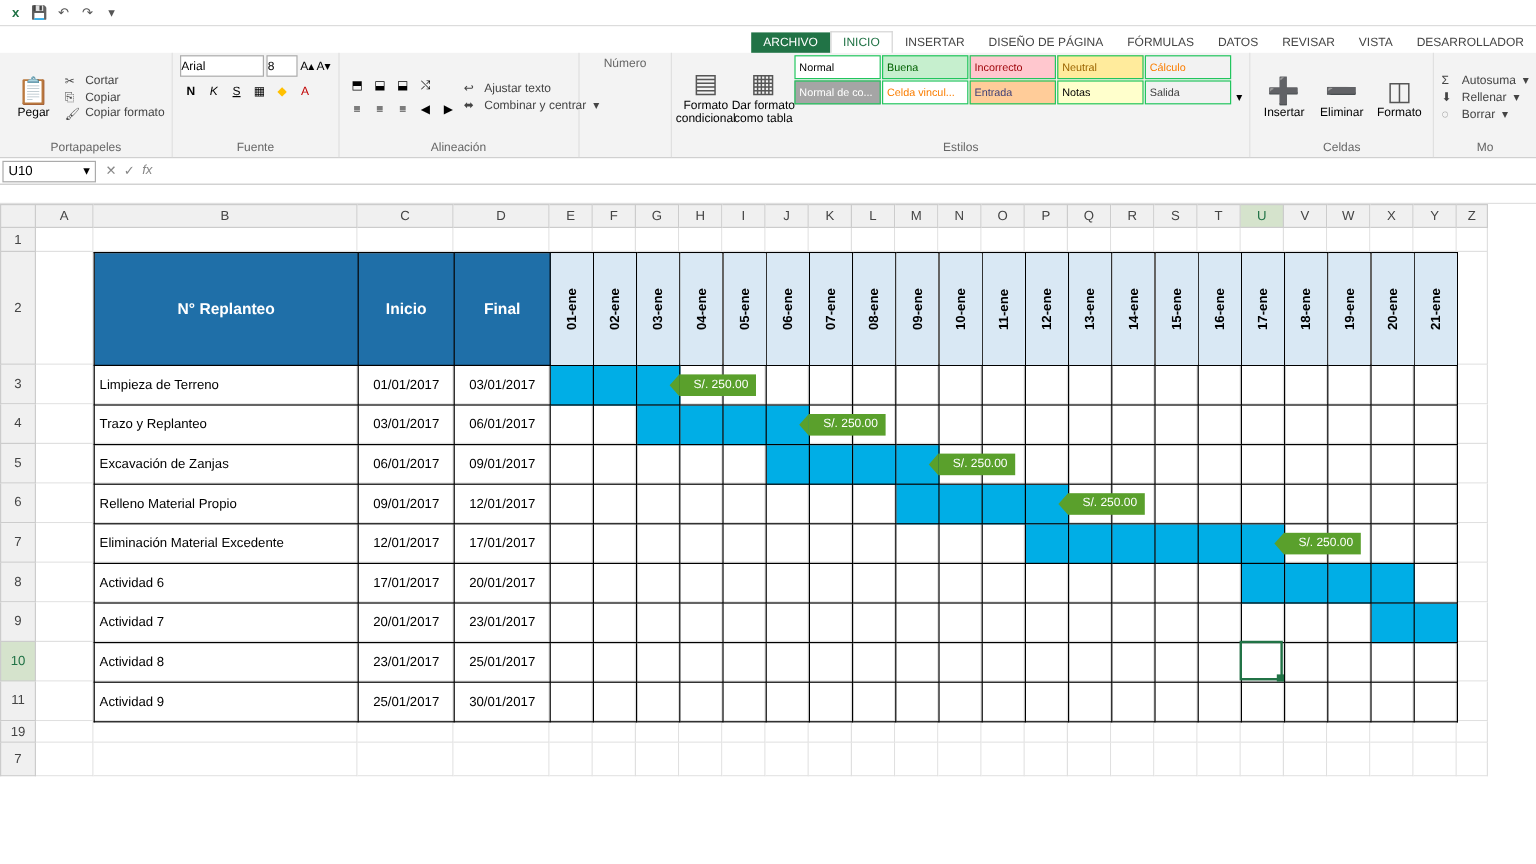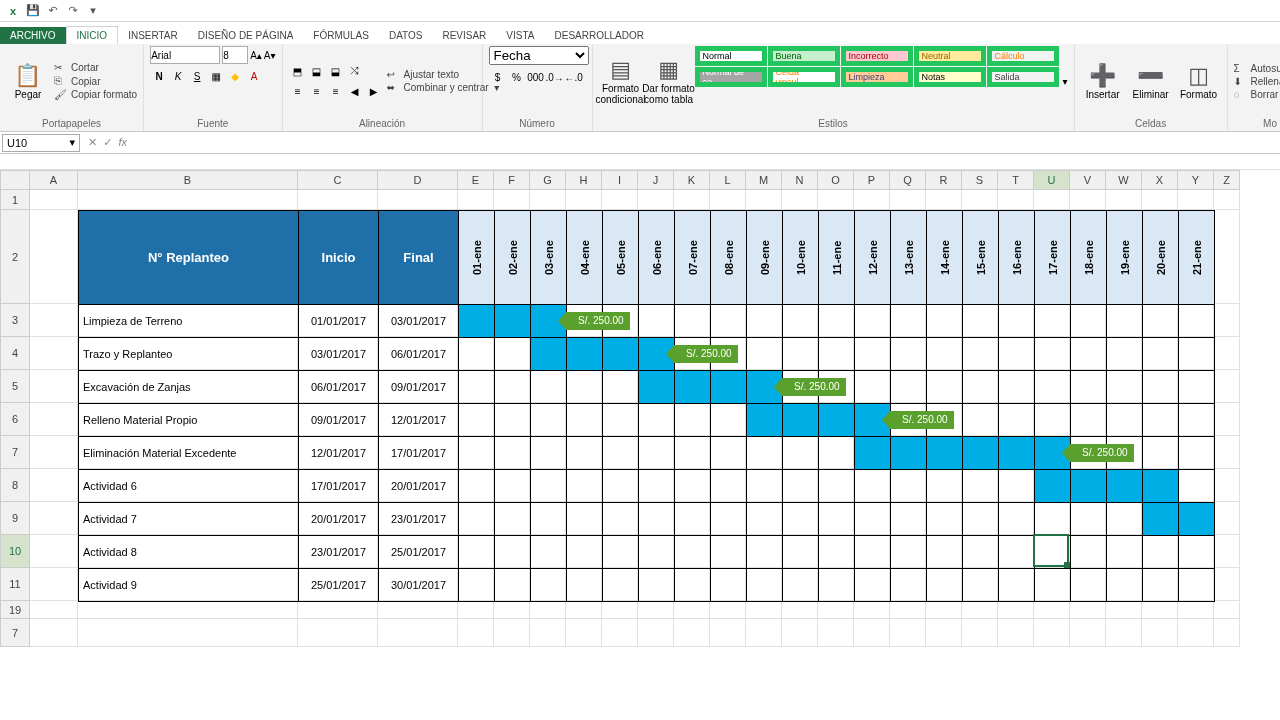--- a/index.html
+++ b/index.html
@@ -5,42 +5,42 @@
 * { margin:0; padding:0; box-sizing:border-box; font-family:"Segoe UI",Arial,sans-serif; }
 body { background:#fff; width:1280px; height:720px; overflow:hidden; font-size:11px; }
 
 
 .titlebar { height:22px; background:#fff; border-bottom:1px solid #d4d4d4; display:flex; align-items:center; }
 .titlebar .qat { display:flex; align-items:center; padding:0 4px; gap:2px; }
 .titlebar .qat span { width:18px; height:18px; display:flex; align-items:center; justify-content:center; color:#555; cursor:pointer; }
 .titlebar .title { flex:1; text-align:center; color:#666; font-size:12px; }
 
 
-.tabs { height:22px; display:flex; align-items:flex-end; background:#fff; }
+.tabs { height:22px; display:flex; align-items:flex-end; background:#fff;justify-content:flex-end; }
 .tab { padding:3px 10px; font-size:10px; text-transform:uppercase; color:#444; cursor:pointer; }
 .tab.file { background:#217346; color:#fff; }
 .tab.active { background:#fff; border:1px solid #d4d4d4; border-bottom:none; color:#217346; }
 
 
 .ribbon { height:88px; background:#f3f3f3; border-bottom:1px solid #c8c8c8; display:flex; font-size:10px; }
 .group { border-right:1px solid #e0e0e0; padding:2px 6px; display:flex; flex-direction:column; justify-content:space-between; }
 .group-body { display:flex; gap:4px; flex:1; }
 .group-label { text-align:center; color:#666; font-size:10px; padding-top:2px; }
 .bigbtn { display:flex; flex-direction:column; align-items:center; justify-content:center; width:44px; cursor:pointer; }
 .bigbtn .ico { font-size:22px; color:#555; }
 .bigbtn .lbl { font-size:10px; text-align:center; line-height:1.1; }
 .stack { display:flex; flex-direction:column; gap:2px; justify-content:center; }
 .stack-item { display:flex; align-items:center; gap:3px; cursor:pointer; font-size:10px; color:#444; white-space:nowrap; }
 .stack-item .ico { width:14px; display:inline-block; }
 .font-row { display:flex; gap:2px; align-items:center; }
 .font-row select, .font-row input { font-size:10px; border:1px solid #ababab; height:18px; }
 .btnrow { display:flex; gap:1px; }
 .btnrow span { width:18px; height:18px; display:flex; align-items:center; justify-content:center; cursor:pointer; border:1px solid transparent; }
 .style-gallery { display:grid; grid-template-columns:repeat(5,72px); grid-auto-rows:20px; gap:1px; }
-.style-cell { border:5px solid #22c55e; font-size:9px; display:flex; align-items:center; padding:0 3px; overflow:hidden; cursor:pointer; }
+.style-cell { border:1px solid #22c55e; font-size:9px; display:flex; align-items:center; padding:0 3px; overflow:hidden; cursor:pointer; }
 
 
 .fbar { height:22px; border-bottom:1px solid #c8c8c8; display:flex; align-items:center; background:#fff; }
 .namebox { width:78px; border:1px solid #ababab; margin:0 2px; height:18px; font-size:11px; padding:0 4px; display:flex; align-items:center; justify-content:space-between; }
 .fx-icons { display:flex; gap:6px; padding:0 6px; color:#888; }
 .formula-input { flex:1; height:18px; border:none; outline:none; }
 
 
 .helper { height:16px; border-bottom:1px solid #e0e0e0; }
 
@@ -169,30 +169,20 @@
             <span class="ico">↩</span>
             <span>Ajustar texto</span>
           </div>
         <div class="stack-item"><span class="ico">⬌</span><span>Combinar y centrar</span>&nbsp;▾</div>
       </div>
     </div>
     <div class="group-label">Alineación</div>
   </div>
 
   <div class="group" style="width:110px;">
-    <div class="group-body" style="flex-direction:column;gap:3px;">
-      <select style="width:100px;"><option>Fecha</option></select>
-      <div class="btnrow">
-        <span>$</span>
-        <span>%</span>
-        <span>000</span>
-        <span>.0→</span>
-        <span>←.0</span>
-      </div>
-    </div>
     <div class="group-label">Número</div>
   </div>
 
   <div class="group">
     <div class="group-body">
       <div class="bigbtn">
         <span class="ico">▤</span>
         <span class="lbl" style="width:56px;">Formato condicional</span>
       </div>
       <div class="bigbtn">
@@ -200,21 +190,21 @@
         <span class="lbl" style="width:56px;">Dar formato como tabla</span>
       </div>
       <div class="style-gallery" id="style-gallery">
           <div class="style-cell" style="background: rgb(255, 255, 255); color: rgb(0, 0, 0);">Normal</div>
           <div class="style-cell" style="background: rgb(198, 239, 206); color: rgb(0, 97, 0);">Buena</div>
           <div class="style-cell" style="background: rgb(255, 199, 206); color: rgb(156, 0, 6);">Incorrecto</div>
           <div class="style-cell" style="background: rgb(255, 235, 156); color: rgb(156, 101, 0);">Neutral</div>
           <div class="style-cell" style="background: rgb(242, 242, 242); color: rgb(250, 125, 0);">Cálculo</div>
           <div class="style-cell" style="background: rgb(165, 165, 165); color: rgb(255, 255, 255);">Normal de co...</div>
           <div class="style-cell" style="background: rgb(255, 255, 255); color: rgb(250, 125, 0);">Celda vincul...</div>
-          <div class="style-cell" style="background: rgb(255, 204, 153); color: rgb(63, 63, 118);">Limpieza</div>
+          <div class="style-cell" style="background: rgb(255, 204, 153); color: rgb(63, 63, 118);">Entrada</div>
           <div class="style-cell" style="background: rgb(255, 255, 204); color: rgb(0, 0, 0);">Notas</div>
           <div class="style-cell" style="background: rgb(242, 242, 242); color: rgb(63, 63, 63);">Salida</div>
         </div>
       <div class="stack" style="justify-content:center;">
         <span style="cursor:pointer;">▾</span>
       </div>
     </div>
     <div class="group-label">Estilos</div>
   </div>
 

